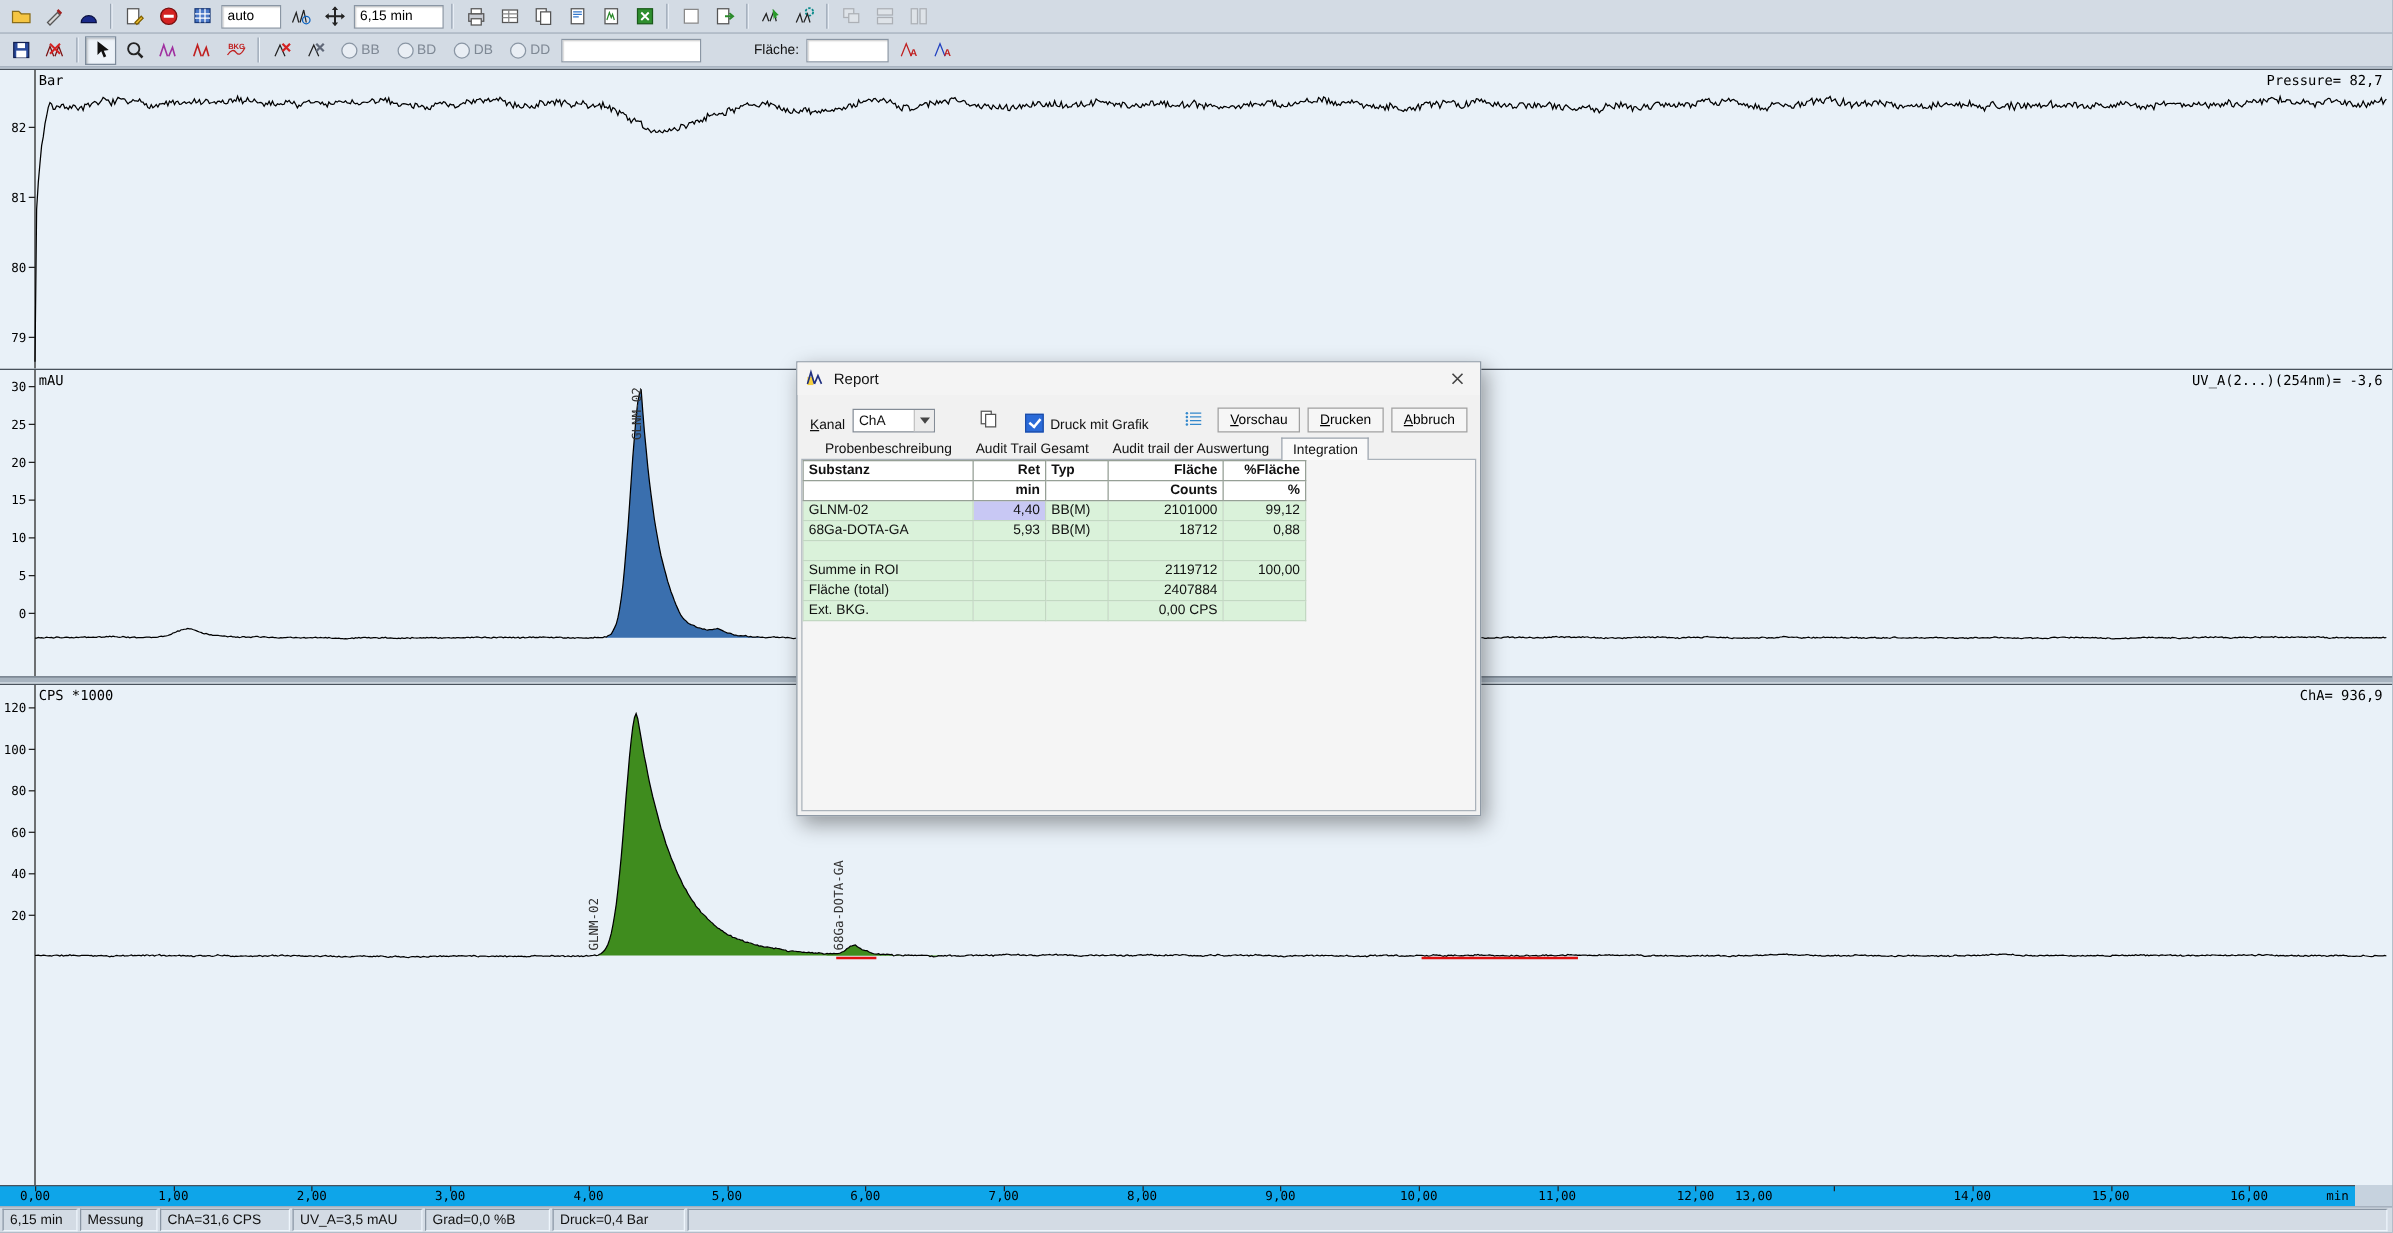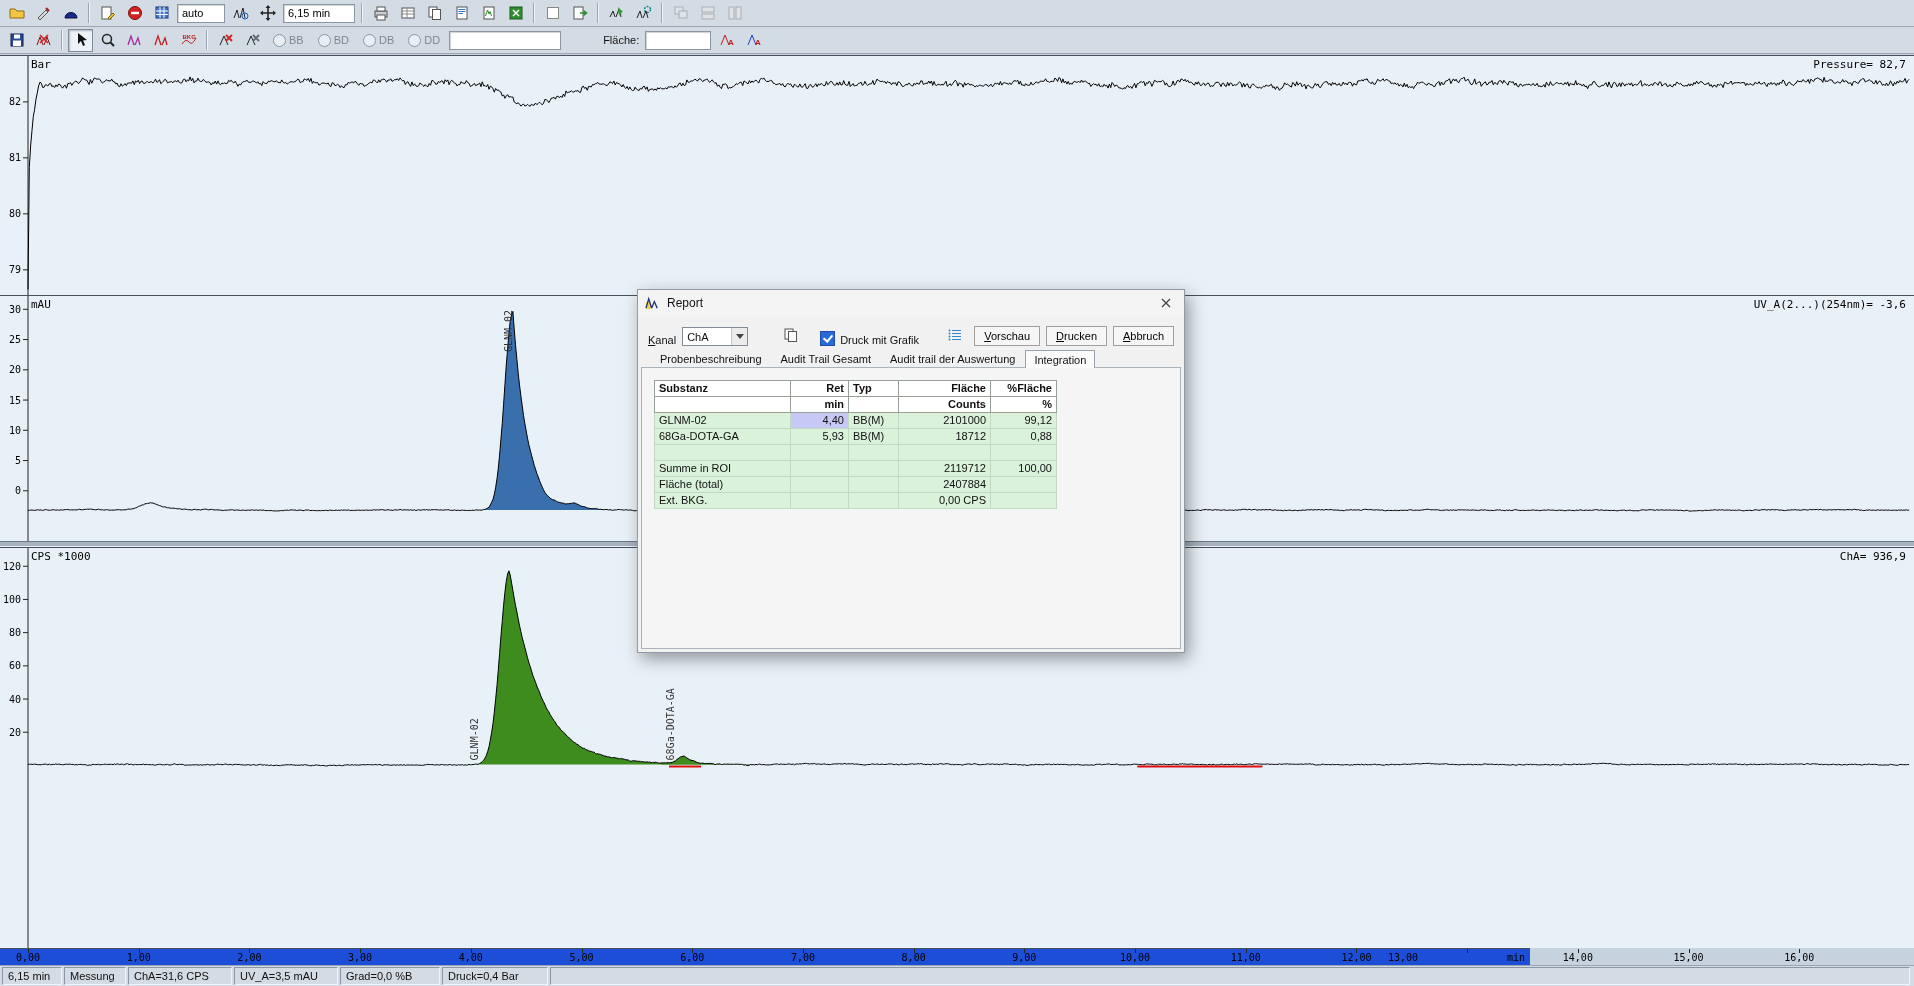--- a/index.html
+++ b/index.html
@@ -29,22 +29,22 @@
   .chart svg{display:block;}
   #chart-pressure{top:55px;height:240px;}
   #chart-uv{top:295px;height:246px;}
   .chart-band{position:absolute;left:0;top:541px;width:1914px;height:6px;background:#a7b3bf;
               border-top:1px solid #6d7884;border-bottom:1px solid #e9f1f8;box-sizing:border-box;}
   #chart-cps{top:547px;height:401px;}
   .axlbl{font:10px "DejaVu Sans Mono",monospace;fill:#000;}
   .toplbl{font:11px "DejaVu Sans Mono",monospace;fill:#000;}
   .pklbl{font:10px "DejaVu Sans Mono",monospace;fill:#333;}
 
-  #xaxis{position:absolute;left:0;top:948px;width:1530px;height:17px;border-top:1px solid #49525c;
-         box-sizing:border-box;background:#1d4ed8;}
+  #xaxis{position:absolute;left:0;top:948px;width:1884px;height:17px;border-top:1px solid #49525c;
+         box-sizing:border-box;background:#0ea5e9;}
   .xtick{position:absolute;top:0;width:1px;height:4px;background:#222;}
   .xlbl{position:absolute;top:3px;width:36px;text-align:center;font:10px "DejaVu Sans Mono",monospace;color:#000;}
   .xunit{position:absolute;right:5px;top:3px;font:10px "DejaVu Sans Mono",monospace;color:#000;}
 
   
   .statusbar{position:absolute;left:0;top:965px;width:1914px;height:21px;background:#d3dbe4;
              border-top:1px solid #98a4b2;display:flex;align-items:stretch;padding:1px 2px;box-sizing:border-box;}
   .seg{border:1px solid;border-color:#8a96a4 #eef5fc #eef5fc #8a96a4;margin-right:2px;
        padding:1px 5px;display:flex;align-items:center;white-space:nowrap;box-sizing:border-box;}
   .seg.fill{flex:1;}
@@ -67,21 +67,21 @@
                background:transparent;border:1px solid transparent;padding:0;}
   .chk{width:13px;height:13px;background:#2a6ad8;border:1px solid #1c4da8;position:relative;display:inline-block;}
   .chk::after{content:"";position:absolute;left:4px;top:1px;width:4px;height:7px;
               border:solid #fff;border-width:0 2px 2px 0;transform:rotate(40deg);}
   .chklbl{margin-left:5px;}
   .dlg-btn{height:20px;padding:0 9px;background:#f6f6f6;border:1px solid #a0a0a0;
            font:11px "Liberation Sans",sans-serif;margin-left:6px;}
   .tabs{display:flex;align-items:flex-end;padding:0 13px;height:21px;}
   .tab{padding:3px 8px 2px;margin-right:1px;border:1px solid transparent;border-bottom:none;}
   .tab.active{background:#fafafa;border-color:#9aa2ac;position:relative;top:1px;}
-  .tab-panel{flex:1;margin:0 3px 3px;background:#f5f5f5;border:1px solid #aab2ba;padding:12px;overflow:hidden;}
+  .tab-panel{flex:1;margin:0 3px 3px;background:#f5f5f5;border:1px solid #aab2ba;padding:0;overflow:hidden;}
 
   table.report{border-collapse:collapse;font:11px "Liberation Sans",sans-serif;border:1px solid #6a746a;}
   table.report th,table.report td{border:1px solid #c2d8c2;padding:0 4px;height:15px;line-height:15px;
         white-space:nowrap;overflow:hidden;font-weight:normal;text-align:left;}
   table.report thead th{background:#ffffff;border-color:#96a096;font-weight:bold;}
   table.report tbody td{background:#daf2da;}
   .num{text-align:right !important;}
   .sel{background:#c8c8f4 !important;}
 </style>
 </head>

